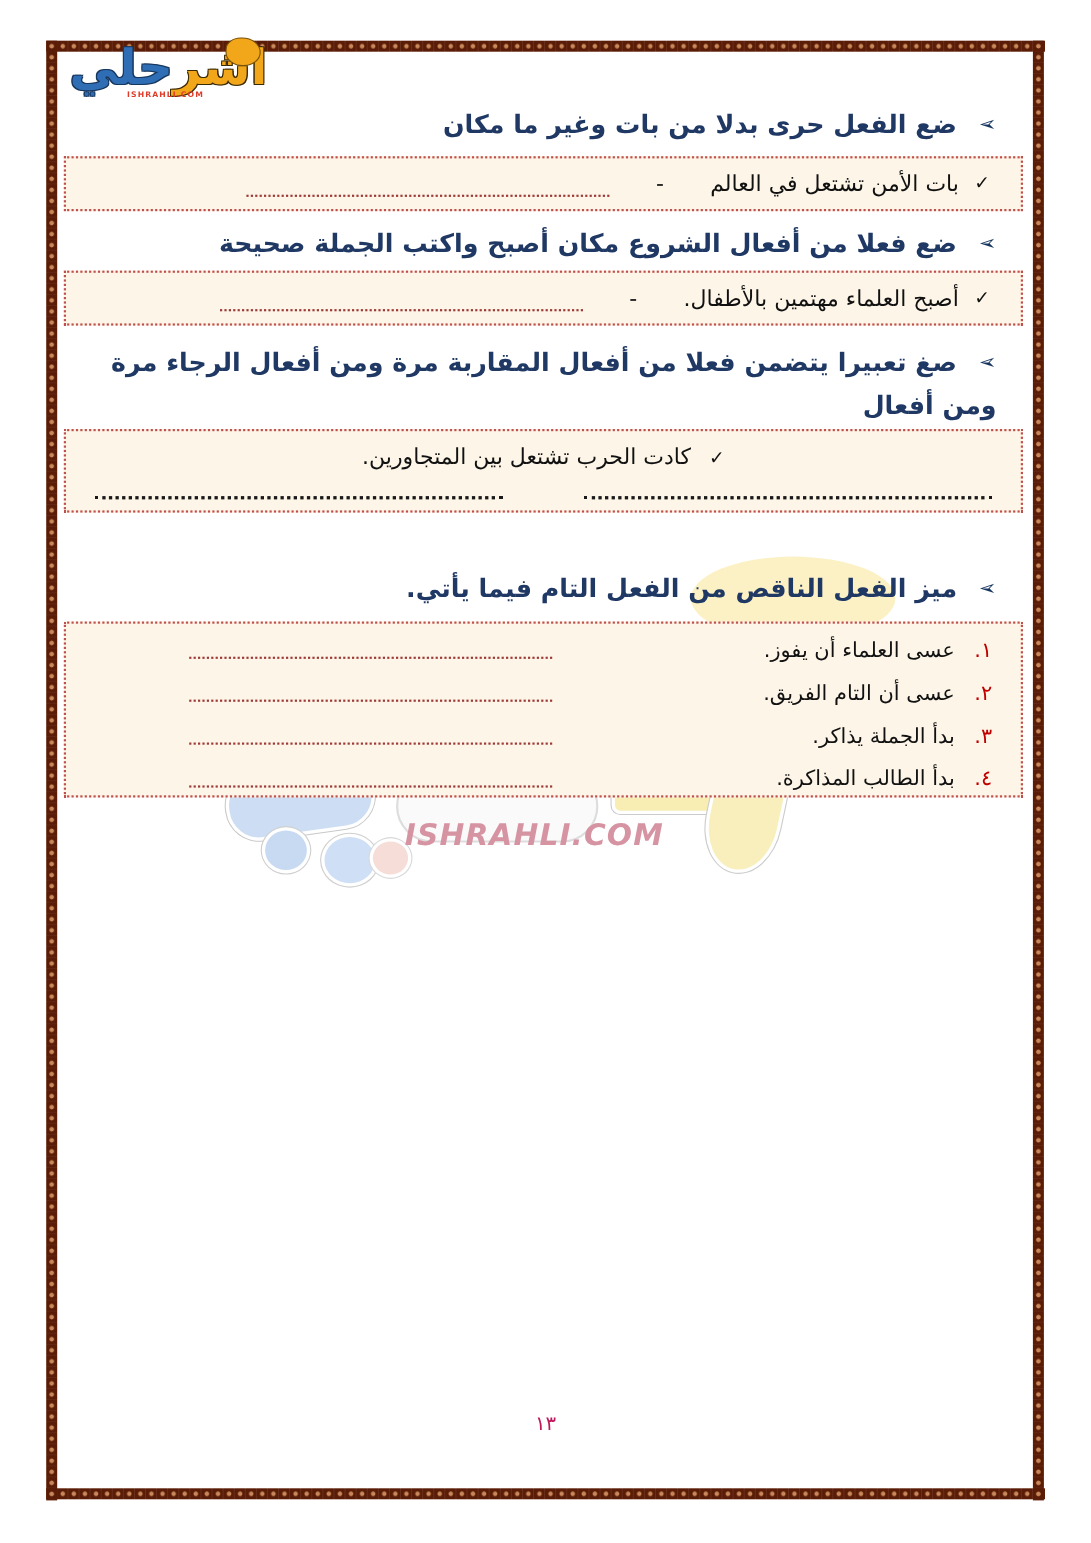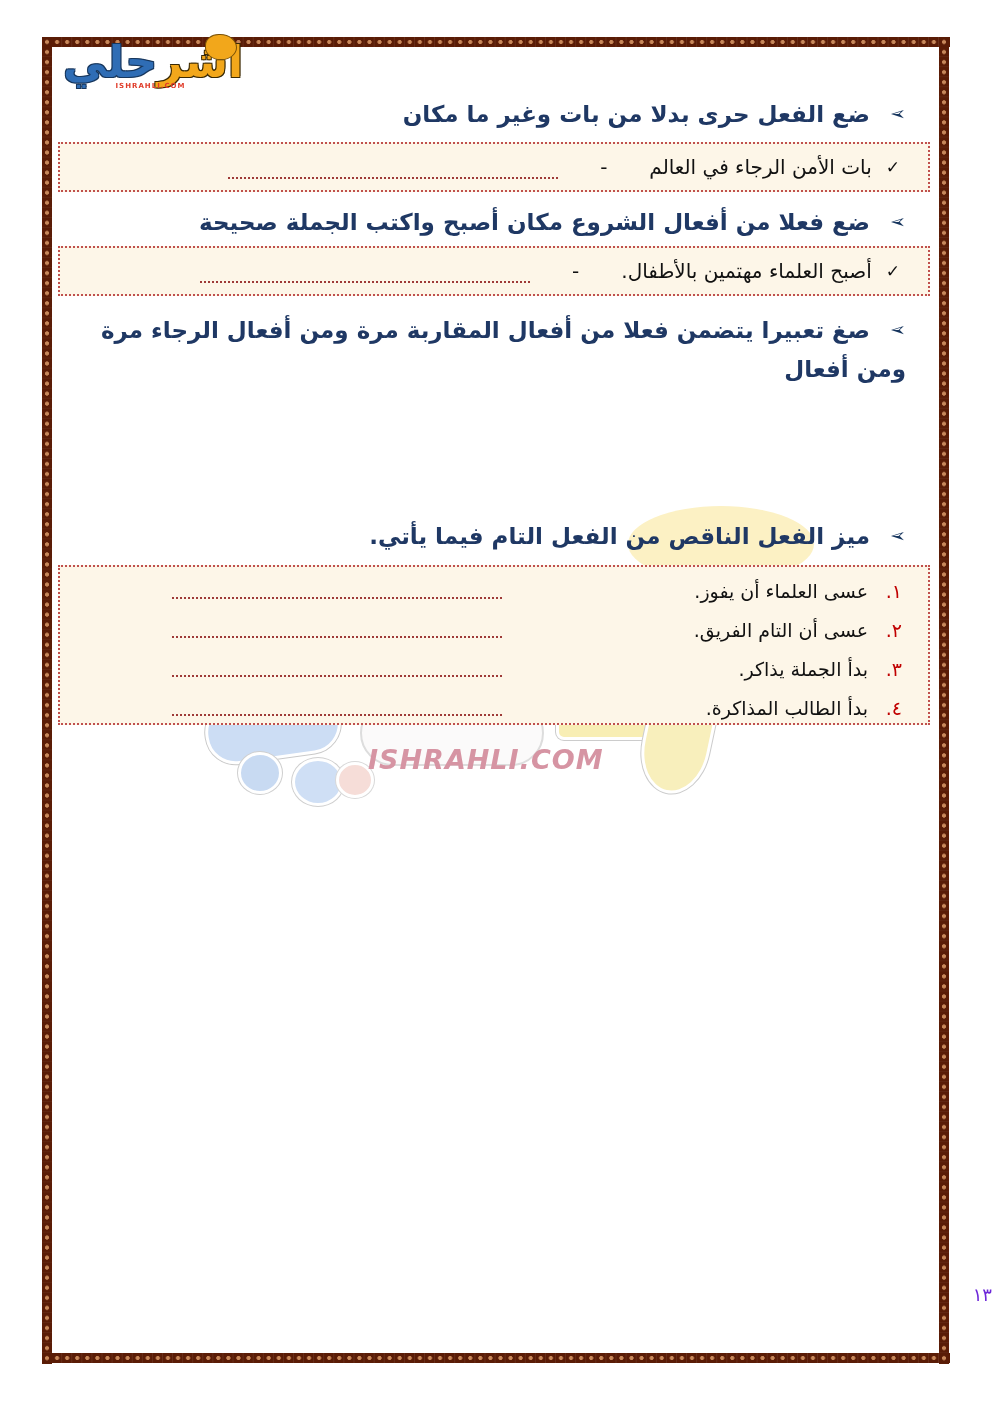--- a/index.html
+++ b/index.html
@@ -74,21 +74,21 @@
 
   
   .wm{position:absolute;z-index:1;}
   .wm-blob{position:absolute;border-radius:50%;}
   .wm-text{
     position:absolute;left:368px;top:744px;font-size:27px;font-style:italic;font-weight:bold;
     color:#d694a3;letter-spacing:1px;z-index:1;font-family:"DejaVu Sans",sans-serif;
   }
   .hl-blob{position:absolute;left:628px;top:506px;width:186px;height:76px;background:#fcf1c4;border-radius:50%;z-index:1;}
 
-  .page-number{position:absolute;left:0;top:1284px;width:100%;text-align:right;color:#6d28d9;font-size:18px;z-index:2;}
+  .page-number{position:absolute;left:0;top:1284px;width:100%;text-align:center;color:#be185d;font-size:18px;z-index:2;}
 </style>
 </head>
 <body>
 
 <div class="page">
 
   <div class="orn orn-top"></div>
   <div class="orn orn-bottom"></div>
   <div class="orn orn-left"></div>
   <div class="orn orn-right"></div>
@@ -111,21 +111,21 @@
     <div class="logo-caption">ISHRAHLI.COM</div>
   </div>
 
   <div class="q q1">
     <span class="arrow">➢</span>
     <span>ضع الفعل حرى بدلا من بات وغير ما مكان</span>
   </div>
   <div class="abox abox1">
     <div class="arow">
       <span class="check">✓</span>
-      <span class="atext">بات الأمن الرجاء في العالم</span>
+      <span class="atext">بات الأمن تشتعل في العالم</span>
       <span class="dash">-</span>
       <span class="blank blank-inline"></span>
     </div>
   </div>
 
   <div class="q q2">
     <span class="arrow">➢</span>
     <span>ضع فعلا من أفعال الشروع مكان أصبح واكتب الجملة صحيحة</span>
   </div>
   <div class="abox abox2">
@@ -134,20 +134,30 @@
       <span class="atext">أصبح العلماء مهتمين بالأطفال.</span>
       <span class="dash">-</span>
       <span class="blank blank-inline"></span>
     </div>
   </div>
 
   <div class="q q3">
     <div class="line1">
       <span class="arrow">➢</span>
       <span>صغ تعبيرا يتضمن فعلا من أفعال المقاربة مرة ومن أفعال الرجاء مرة ومن أفعال</span>
+    </div>
+  </div>
+  <div class="abox abox3">
+    <div class="a3-line">
+      <span class="check">✓</span>
+      <span class="atext">كادت الحرب تشتعل بين المتجاورين.</span>
+    </div>
+    <div class="a3-blanks">
+      <span class="a3-blank"></span>
+      <span class="a3-blank"></span>
     </div>
   </div>
 
   <div class="q q4">
     <span class="arrow">➢</span>
     <span>ميز الفعل الناقص من الفعل التام فيما يأتي.</span>
   </div>
   <div class="abox abox4">
     <div class="a4-row">
       <span class="a4-num">١.</span>

